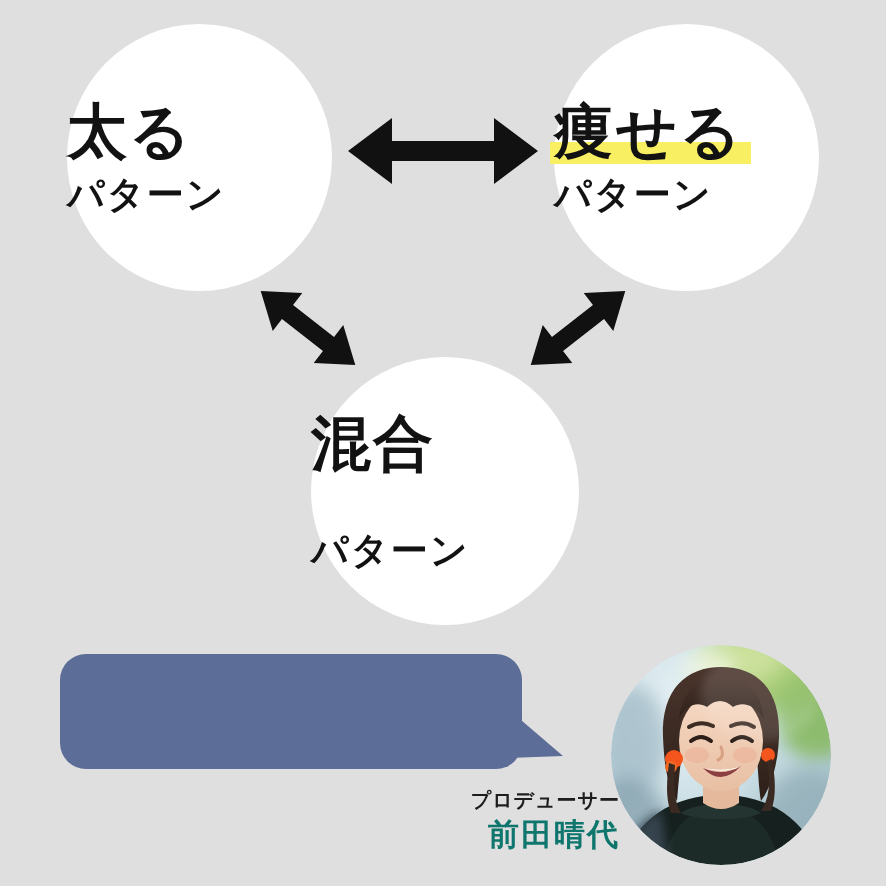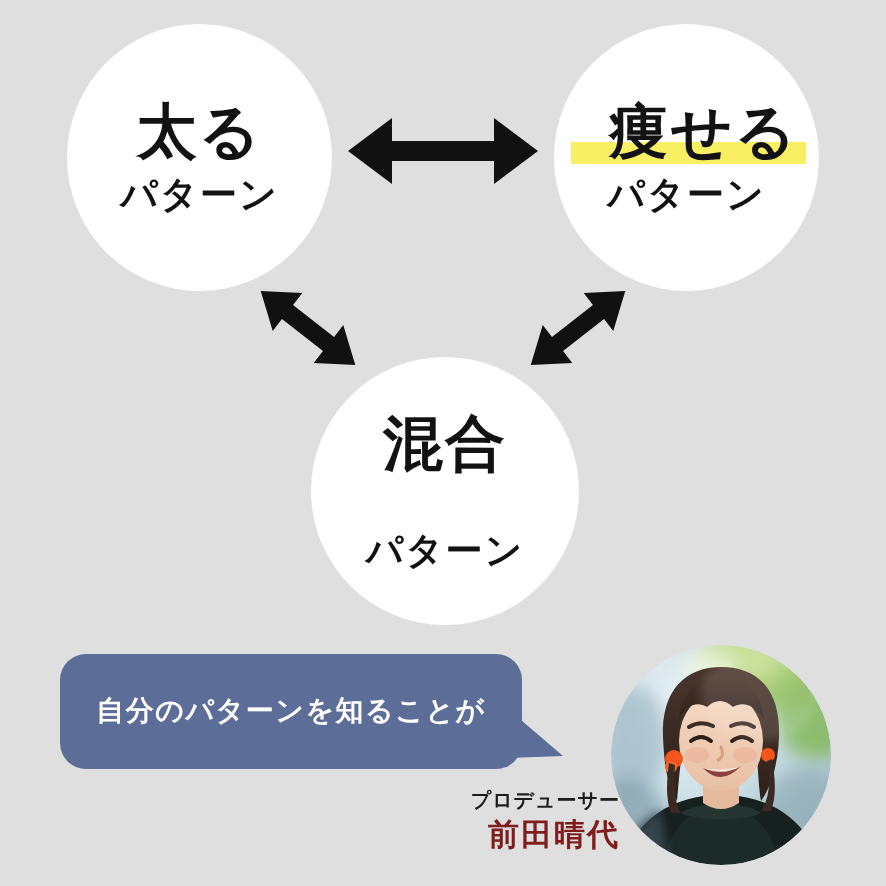--- a/index.html
+++ b/index.html
@@ -22,21 +22,21 @@
     overflow: hidden;
   }
 
   
   .bubble-circle {
     position: absolute;
     border-radius: 50%;
     background: #ffffff;
     display: flex;
     flex-direction: column;
-    align-items: center;
+    align-items: flex-start;
     justify-content: center;
     box-sizing: border-box;
   }
   .circle-main {
     font-size: 60px;
     font-weight: 700;
     color: #121212;
     line-height: 1;
     letter-spacing: 2px;
     white-space: nowrap;
@@ -63,21 +63,21 @@
   .highlight-wrap { position: relative; display: inline-block; }
   .highlight-bar {
     position: absolute;
     left: -4px;
     right: -8px;
     bottom: -2px;
     height: 22px;
     background: #f8ef62;
     z-index: 1;
   }
-  .highlight-wrap .hl-text { position: relative; z-index: 2; margin-left: 34px; }
+  .highlight-wrap .hl-text { position: relative; z-index: 2; }
 
   
   .arrow { position: absolute; }
   #arrow-horizontal { left: 348px; top: 110px; width: 190px; height: 82px; }
   #arrow-left-diag  { left: 248px; top: 272px; width: 120px; height: 112px; }
   #arrow-right-diag { left: 518px; top: 272px; width: 120px; height: 112px; }
 
   
   #speech-bubble {
     position: absolute;
@@ -122,21 +122,21 @@
     font-size: 20px;
     font-weight: 700;
     color: #1d1d1d;
     letter-spacing: 1px;
     line-height: 1.2;
     white-space: nowrap;
   }
   #credit-name {
     font-size: 31px;
     font-weight: 700;
-    color: #7f1d1d;
+    color: #0f766e;
     letter-spacing: 2px;
     line-height: 1.25;
     margin-top: 4px;
     white-space: nowrap;
   }
 
   
   #portrait {
     position: absolute;
     left: 611px;
@@ -185,21 +185,20 @@
     <g fill="#111111" transform="translate(60,56) rotate(-38) translate(-60,-56)">
       <polygon points="0,56 34,32 34,47 86,47 86,32 120,56 86,80 86,65 34,65 34,80"></polygon>
     </g>
   </svg>
 
   <svg id="speech-tail" viewBox="0 0 60 56">
     <polygon fill="#5c6d98" points="0,0 0,52 58,50 16,14"></polygon>
   </svg>
 
   <div id="speech-bubble">
-    <div class="bubble-line">自分のパターンを知ることが</div>
   </div>
 
   <div id="credit">
     <div id="credit-role">プロデューサー</div>
     <div id="credit-name">前田晴代</div>
   </div>
 
   <div id="portrait">
     <svg width="220" height="220" viewBox="0 0 220 220">
       <defs>

